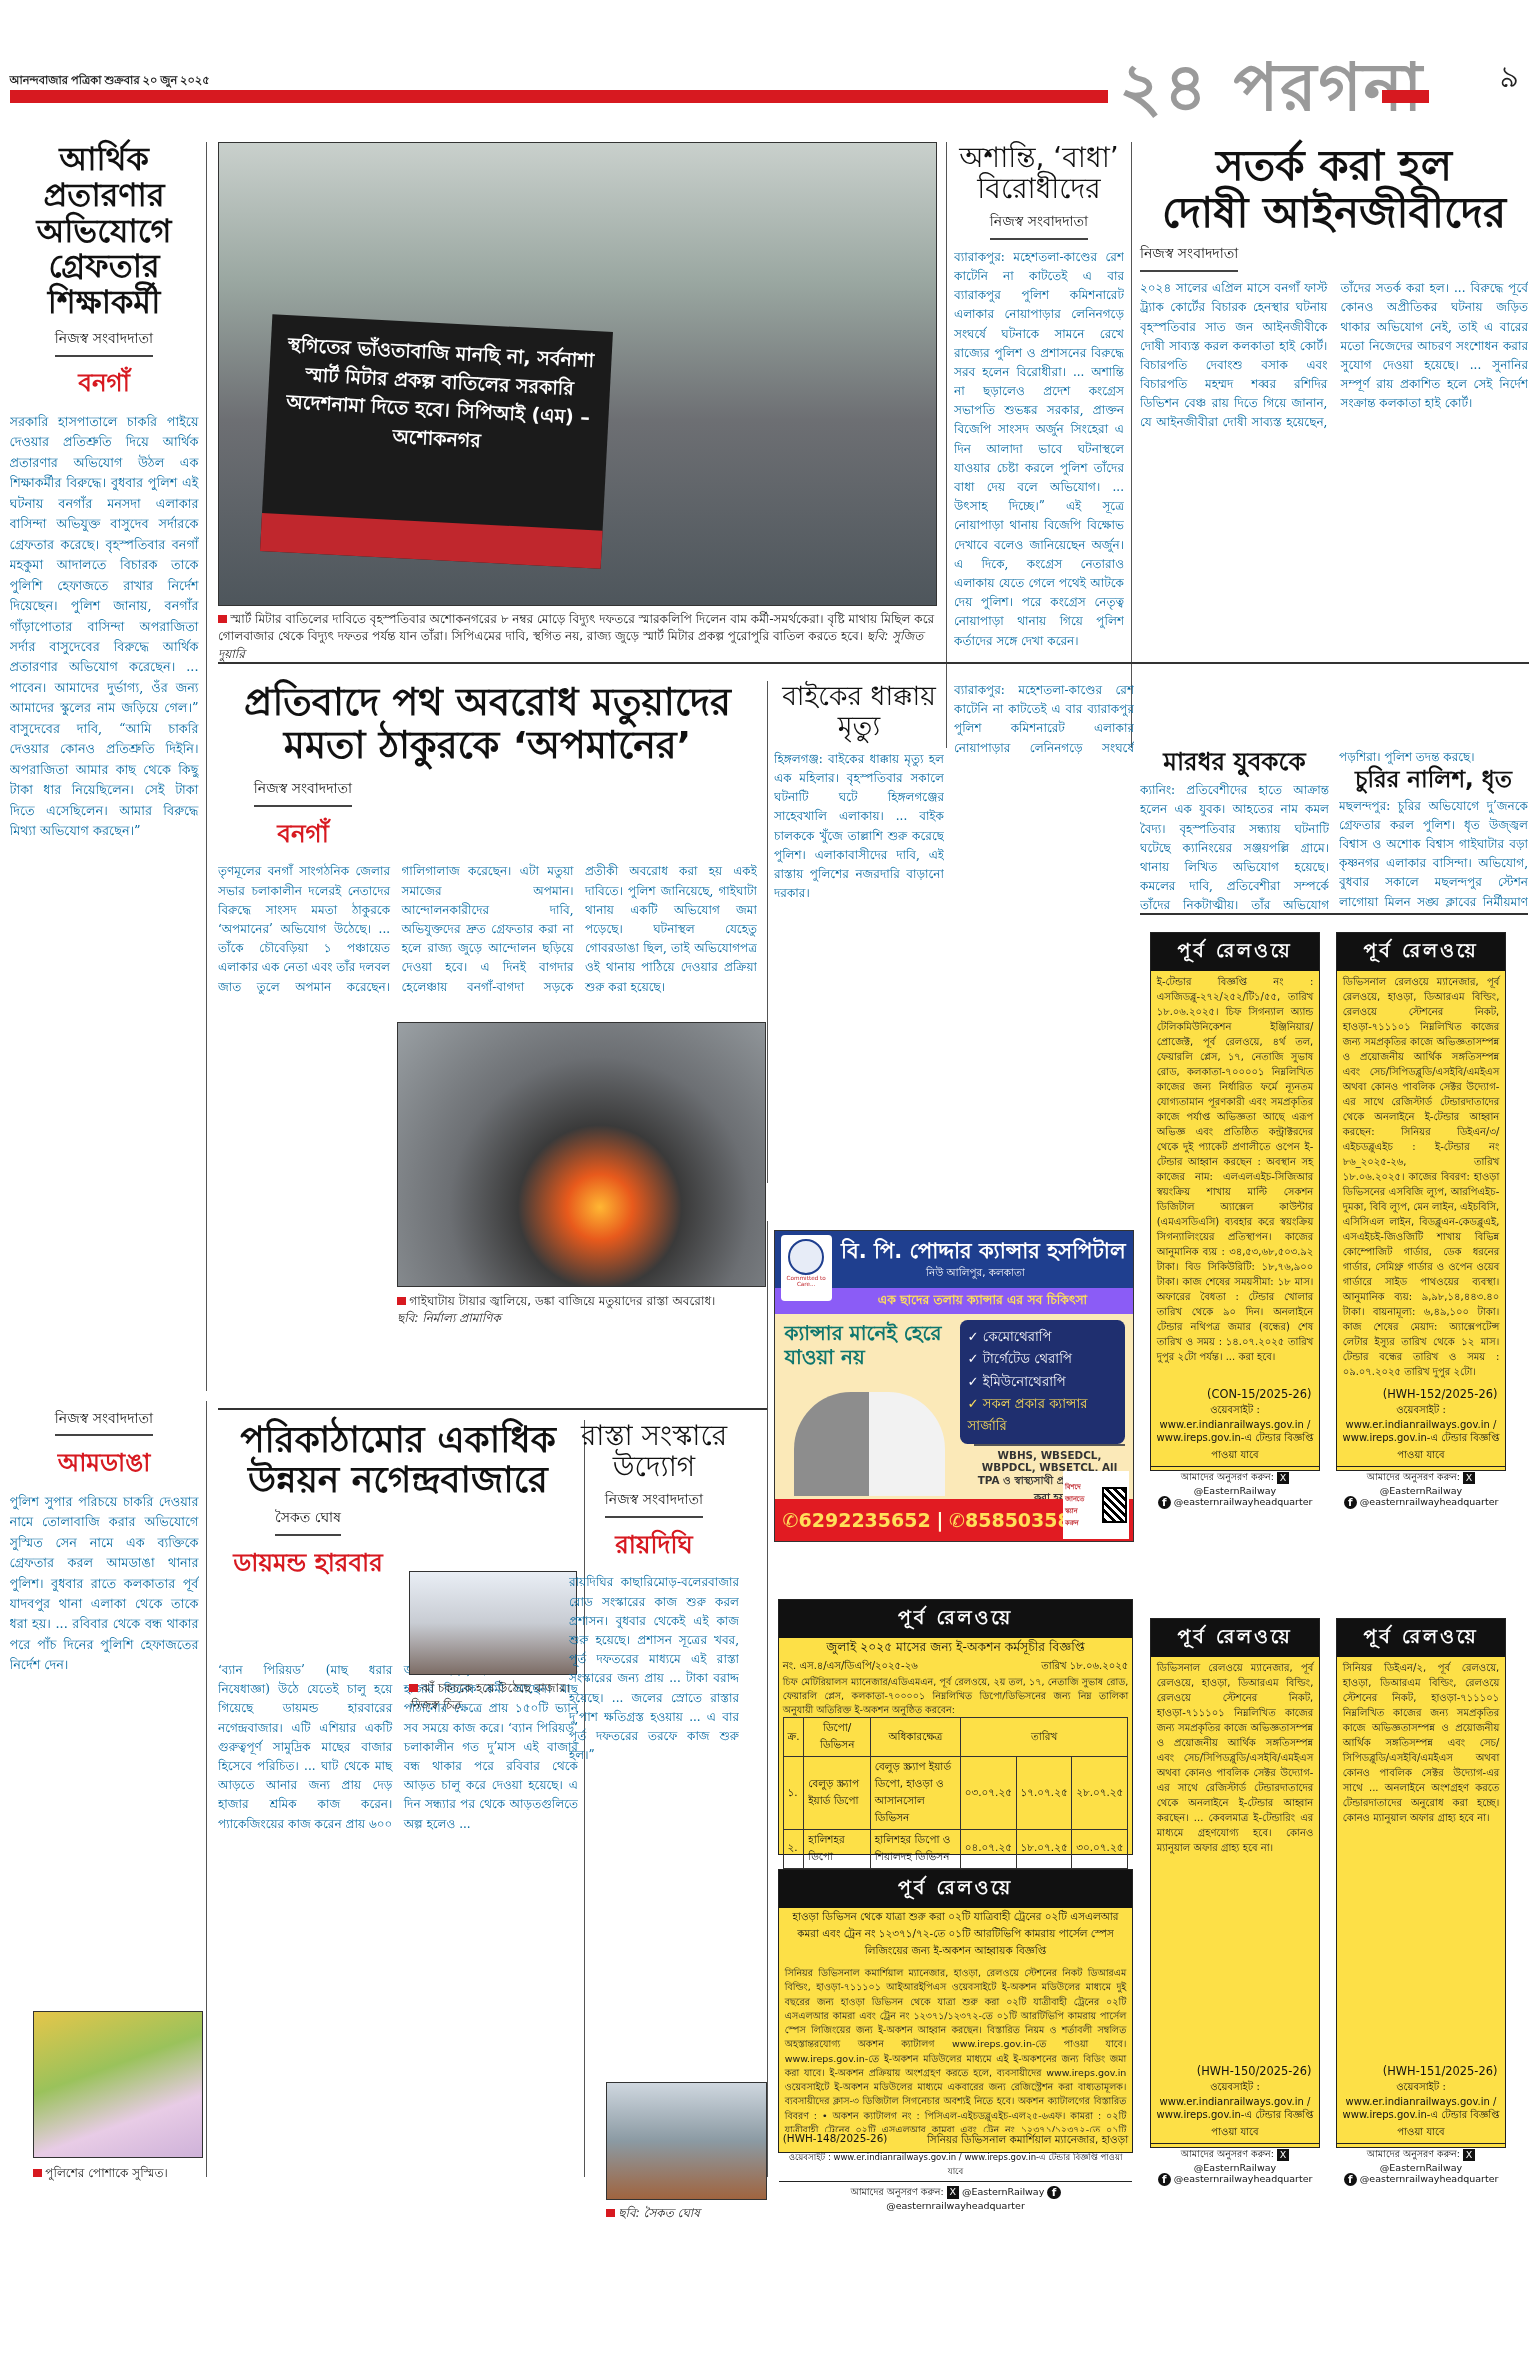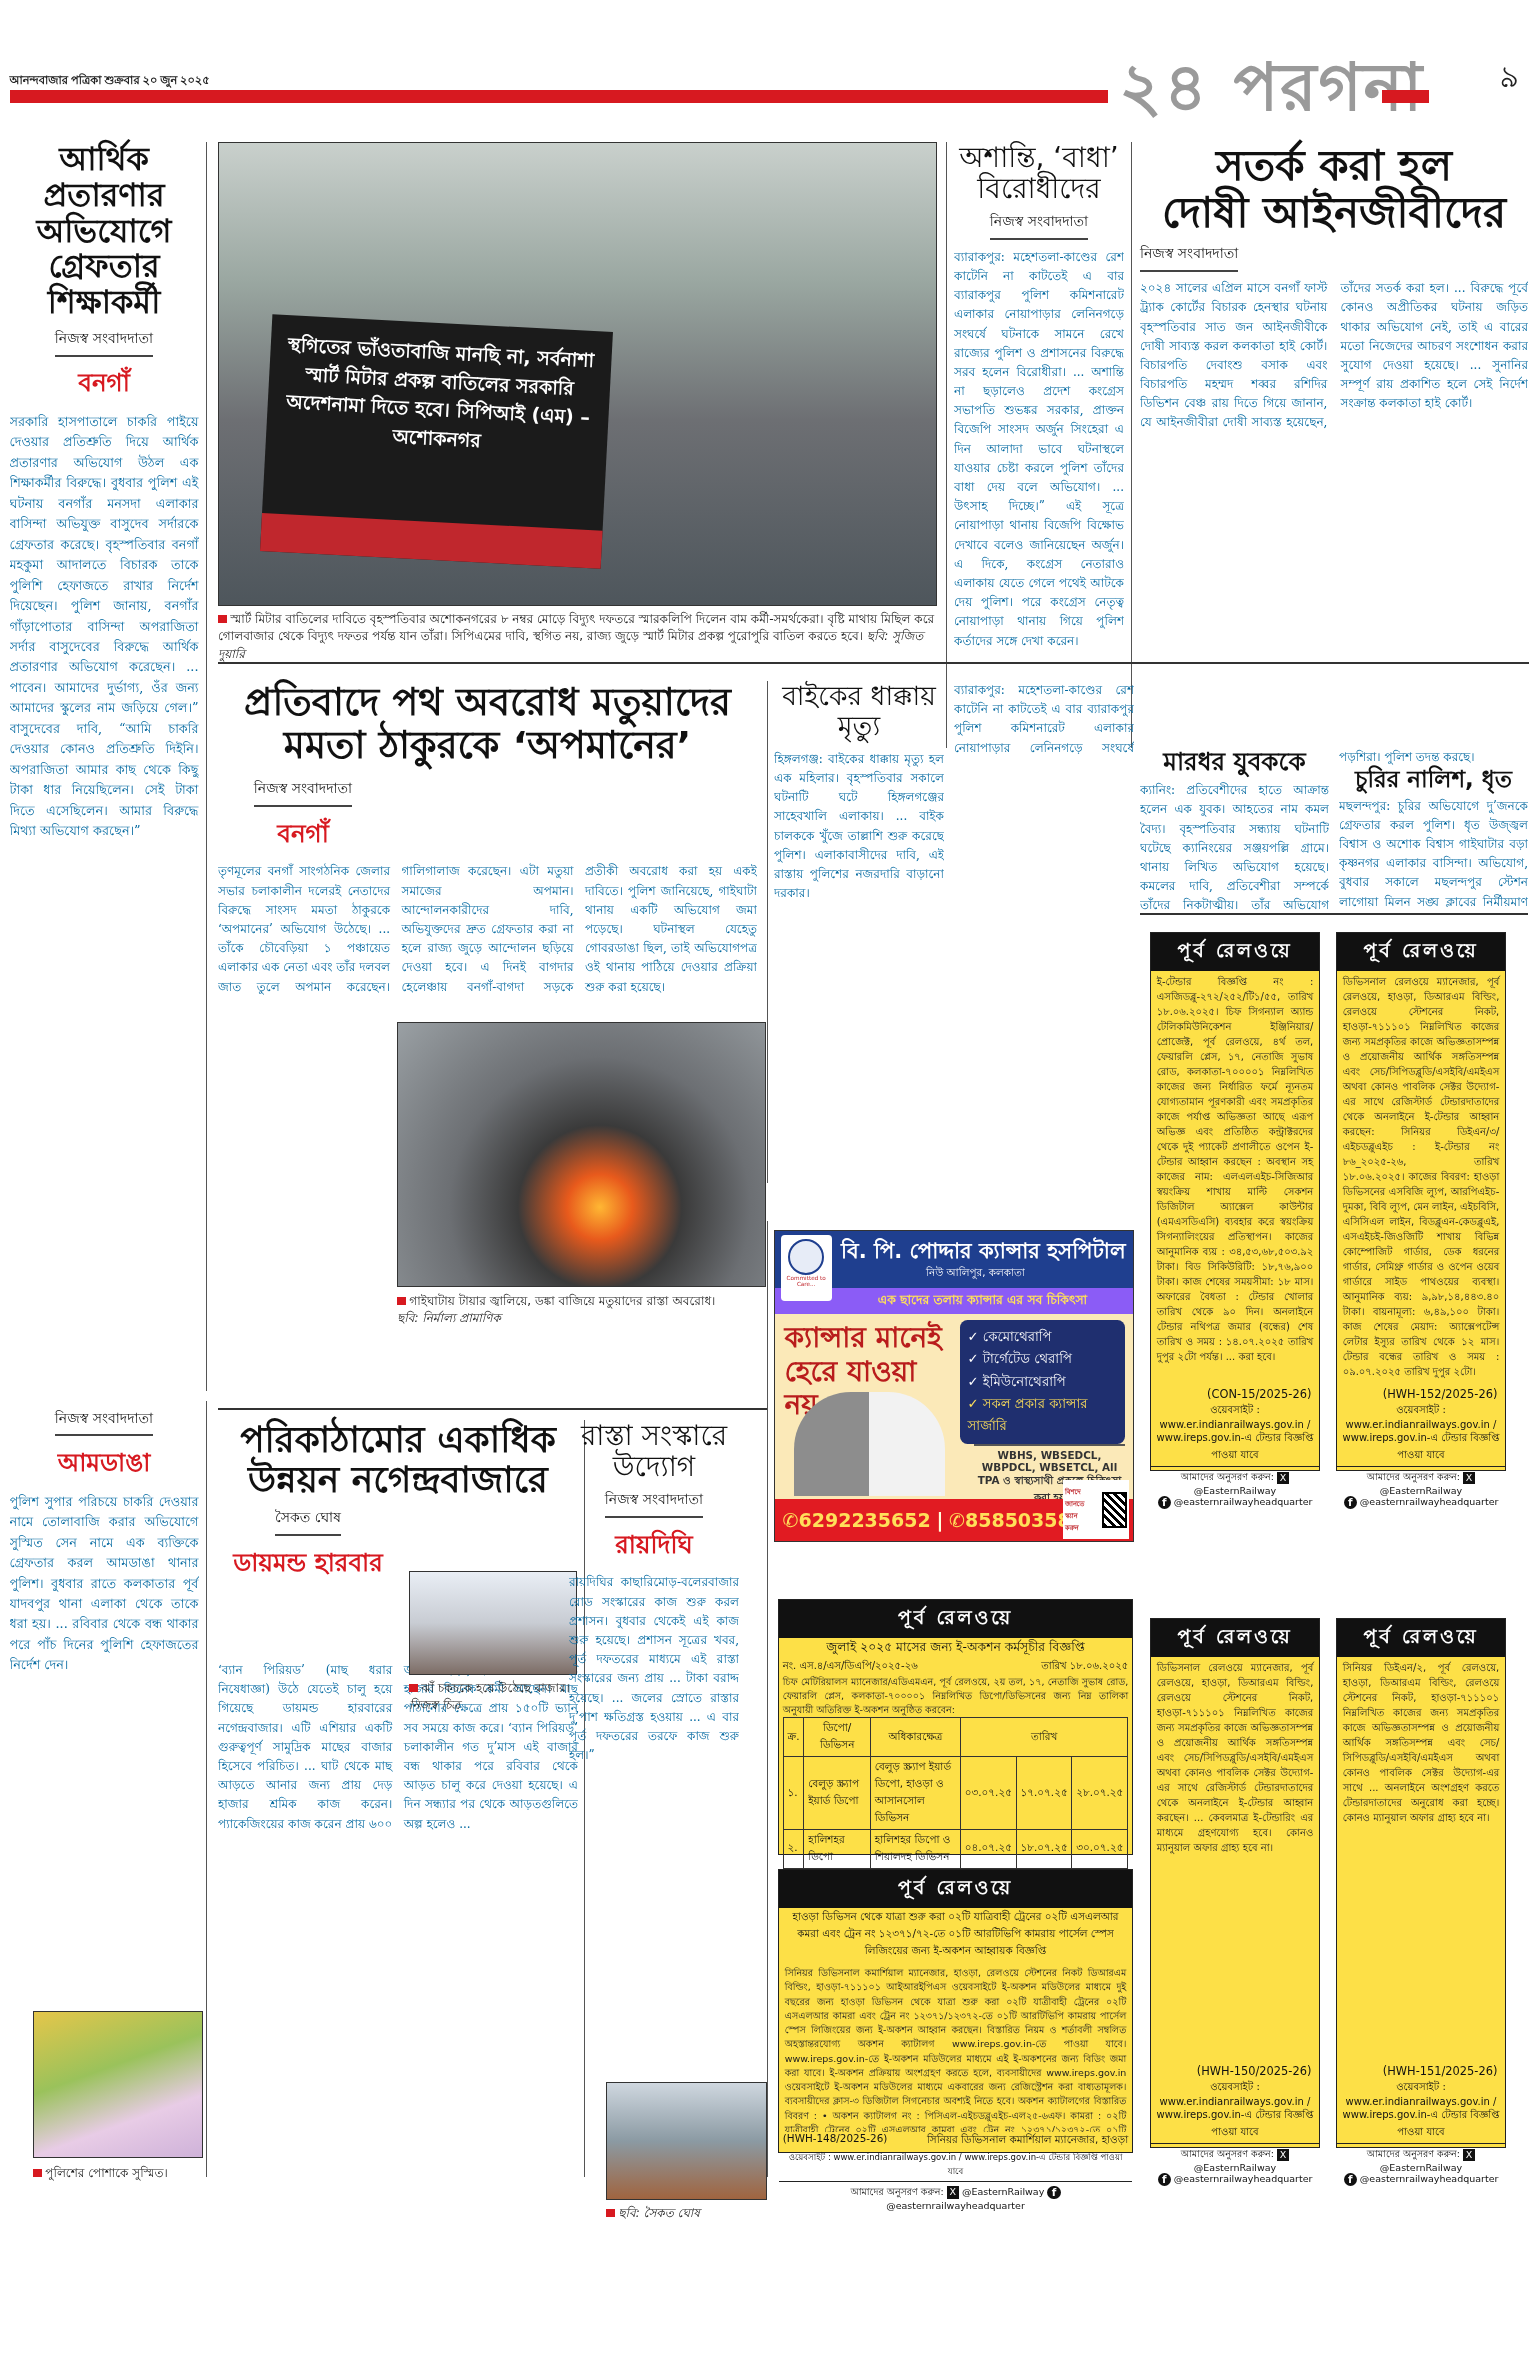--- a/index.html
+++ b/index.html
@@ -123,37 +123,37 @@
 <div class="abs" style="left:774px;top:1230px;width:360px;height:312px;border:0.9px solid #333;background:#fbe9b8">
   <div style="background:#1f3f8f;height:57px;position:relative">
     <div class="abs" style="left:5.7px;top:3.8px;width:51px;height:66px;background:#fff;border-radius:3.8px;text-align:center">
       <div style="width:36px;height:36px;border-radius:50%;border:2.8px solid #1f3f8f;margin:3.8px auto 0;background:#e7ecf7"></div>
       <div style="font-size:5.7px;color:#c0272d;font-family:'DejaVu Sans',sans-serif">Committed to Care...</div>
     </div>
     <div class="abs" style="left:66px;top:3.8px;color:#fff;font-family:'DejaVu Sans',sans-serif;font-weight:bold;font-size:21px">বি. পি. পোদ্দার ক্যান্সার হসপিটাল</div>
     <div class="abs" style="left:151px;top:34px;color:#fff;font-family:'DejaVu Sans',sans-serif;font-size:10.4px">নিউ আলিপুর, কলকাতা</div>
   </div>
   <div style="background:#8b5cf6;color:#ffe05a;font-family:'DejaVu Sans',sans-serif;font-weight:bold;text-align:center;font-size:12.3px;padding:2.8px 0 2.8px 57px">এক ছাদের তলায় ক্যান্সার এর সব চিকিৎসা</div>
-  <div class="abs" style="left:9.5px;top:90px;width:161px;color:#b91c1c;font-family:'DejaVu Sans',sans-serif;font-weight:bold;font-size:28px;line-height:1.2">ক্যান্সার মানেই হেরে যাওয়া নয়</div>
+  <div class="abs" style="left:9.5px;top:90px;width:161px;color:#0f766e;font-family:'DejaVu Sans',sans-serif;font-weight:bold;font-size:20px;line-height:1.2">ক্যান্সার মানেই হেরে যাওয়া নয়</div>
   <div class="abs" style="left:185px;top:89px;width:165px;background:#1f2f6f;border-radius:7.6px;padding:5.7px 7.6px;color:#fff;font-family:'DejaVu Sans',sans-serif;font-size:13.2px;line-height:1.7">
     <div>✓ <span>কেমোথেরাপি</span></div>
     <div>✓ <span>টার্গেটেড থেরাপি</span></div>
     <div>✓ <span>ইমিউনোথেরাপি</span></div>
     <div style="color:#ffe05a">✓ <span>সকল প্রকার ক্যান্সার সার্জারি</span></div>
   </div>
   <div class="abs" style="left:19px;top:161px;width:151px;height:104px;background:linear-gradient(90deg,#8d8d8d 0 50%,#f2f2f2 50%);border-radius:57px 57px 0 0"></div>
   <div class="abs" style="left:199px;top:213px;width:151px;text-align:center;font-family:'DejaVu Sans',sans-serif;font-weight:bold;font-size:10.4px;color:#333;border-top:2.8px double #555;border-bottom:2.8px double #555;padding:2.8px 0">WBHS, WBSEDCL, WBPDCL, WBSETCL, All TPA ও স্বাস্থ্যসাথী প্রকল্পে চিকিৎসা করা হয়</div>
   <div class="abs" style="left:0;bottom:0;width:100%;height:42px;background:#e11b22;display:flex;align-items:center;padding-left:7.6px;color:#ffe05a;font-family:'DejaVu Sans',sans-serif;font-weight:bold;font-size:19px">
     <span>✆</span>
       <span>6292235652</span>
     <span style="margin:0 5.7px;color:#ffd"> | </span>
     <span>✆</span>
       <span>8585035846</span>
   </div>
-  <div class="abs" style="right:3.8px;bottom:1.9px;width:66px;height:59px;background:#fff;display:flex;align-items:center;gap:18px;padding:1.9px">
+  <div class="abs" style="right:3.8px;bottom:1.9px;width:66px;height:68px;background:#fff;display:flex;align-items:center;gap:18px;padding:1.9px">
     <div style="font-size:6.6px;color:#c0272d;font-family:'DejaVu Sans',sans-serif;font-weight:bold;width:24.6px">বিশদে জানতে স্ক্যান করুন</div>
     <div style="width:36px;height:36px;background:repeating-linear-gradient(45deg,#000 0 2.8px,#fff 2.8px 5.7px);border:2.8px solid #000"></div>
   </div>
 </div>
 
 <div class="abs ad" style="left:778px;top:1599px;width:355px;height:256px">
   <div class="adhead">পূর্ব রেলওয়ে</div>
   <div style="text-align:center;font-family:'DejaVu Sans',sans-serif;font-size:12.3px">জুলাই ২০২৫ মাসের জন্য ই-অকশন কর্মসূচীর বিজ্ঞপ্তি</div>
   <div style="display:flex;justify-content:space-between;font-family:'DejaVu Sans',sans-serif;font-size:10px;padding:0 3.8px">
       <span>নং. এস.৪/এস/ডিএপি/২০২৫-২৬</span>

